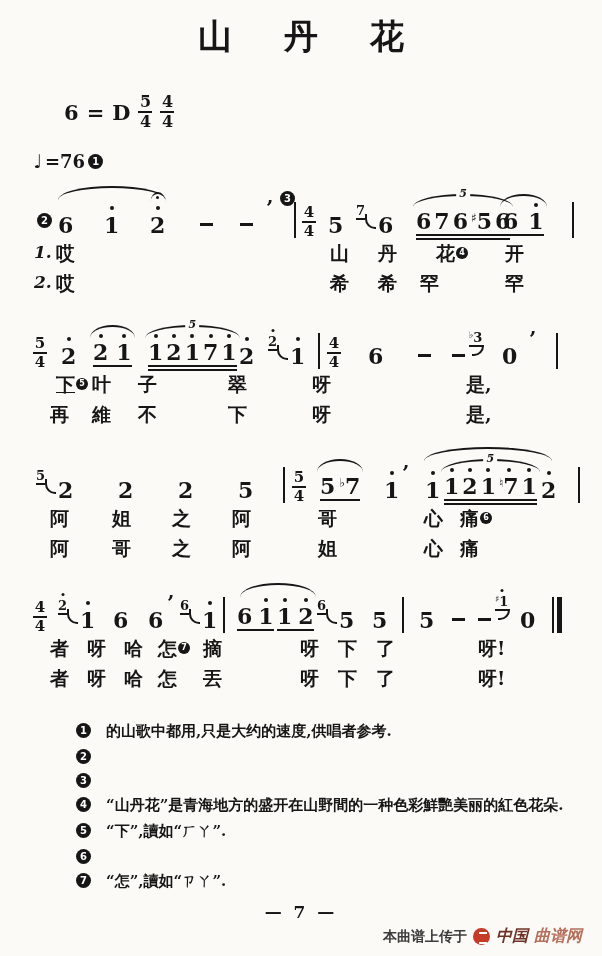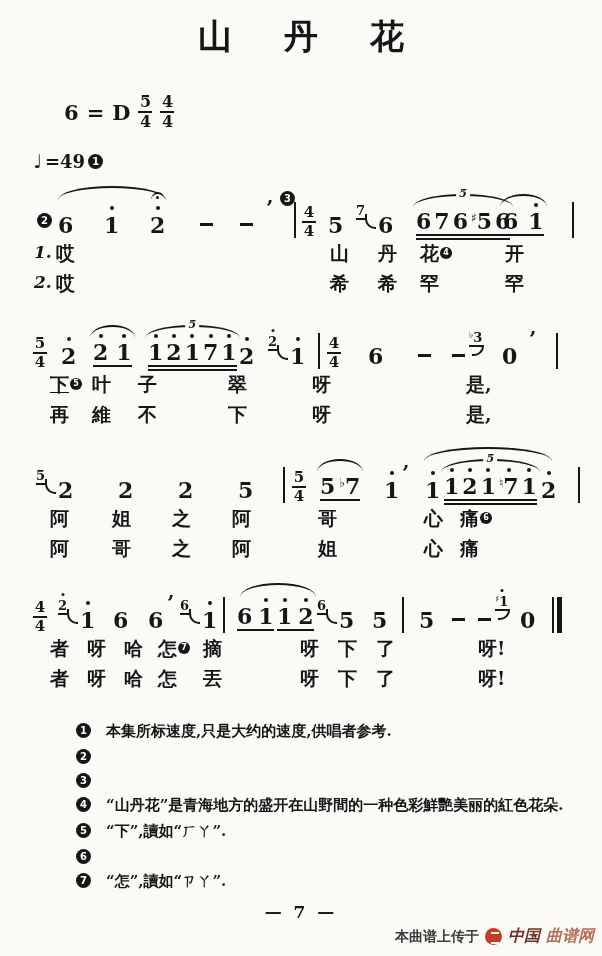--- a/index.html
+++ b/index.html
@@ -87,21 +87,21 @@
   
   .footnotes{position:absolute;left:76px;top:722px;}
   .fnline{display:flex;align-items:flex-start;gap:15px;margin-bottom:8px;
           font-size:15px;font-weight:700;line-height:1.2;}
   .fnline .cmark{margin-top:1px;}
 
   .pagenum{position:absolute;top:902px;left:0;width:100%;text-align:center;
            font-size:17px;font-weight:700;letter-spacing:3px;}
 
   
-  .footer{position:absolute;top:926px;right:8px;display:flex;align-items:center;gap:6px;}
+  .footer{position:absolute;top:926px;right:20px;display:flex;align-items:center;gap:6px;}
   .footer .pfx{font-size:14px;font-weight:700;color:#3c3c3c;font-family:"DejaVu Sans",sans-serif;}
   .logo-icon{position:relative;width:17px;height:17px;border-radius:50%;background:#c53b28;flex:none;}
   .logo-icon::after{content:'';position:absolute;right:3px;top:4px;width:8px;height:8px;
         border-top:2px solid #fff;border-bottom:2px solid #fff;}
   .brand-cn{font-size:16px;font-weight:700;font-style:italic;color:#6e3326;}
   .brand-qp{font-size:16px;font-weight:700;font-style:italic;color:#b5705c;}
 </style>
 </head>
 <body>
 
@@ -124,21 +124,21 @@
     </span>
     <span class="frac">
       <span>4</span>
       <span class="fb"></span>
       <span>4</span>
     </span>
   </div>
 
   <div class="tempo">
     <span class="qnote">♩</span>
-    <span>=49</span>
+    <span>=76</span>
     <span class="cmark">1</span>
   </div>
 
   <div id="score">
       <div class="system">
         <div class="mrow">
           <span class="cmark fnm" style="position: absolute; bottom: 14px; left: 37px;">2</span>
           <span class="slur" style="left: 58px; width: 108px; top: 4px;"></span>
           <span class="note" style="left: 58px;">
             <span class="num">6</span>
@@ -182,21 +182,21 @@
             <span class="gn">1<span class="odot"></span></span>
             <span class="arc"></span>
           </span>
           <span class="bar" style="left: 572px;"></span>
         </div>
         <div class="lrow lv1">
           <span class="vnum" style="left: 34px;">1.</span>
           <span style="left: 56px;">哎</span>
           <span style="left: 330px;">山</span>
           <span style="left: 378px;">丹</span>
-          <span style="left: 420px;">花<span class="cmark sm">4</span></span>
+          <span style="left: 436px;">花<span class="cmark sm">4</span></span>
           <span style="left: 505px;">开</span>
         </div>
         <div class="lrow lv2">
           <span class="vnum" style="left: 34px;">2.</span>
           <span style="left: 56px;">哎</span>
           <span style="left: 330px;">希</span>
           <span style="left: 378px;">希</span>
           <span style="left: 420px;">罕</span>
           <span style="left: 505px;">罕</span>
         </div>
@@ -246,21 +246,21 @@
           <span class="dash" style="left: 418px;"></span>
           <span class="dash" style="left: 452px;"></span>
           <span class="gfall" style="left: 469px;"><span class="gpre"><span class="acc">♭</span>3<span class="gtail"></span></span></span>
           <span class="note" style="left: 502px;">
             <span class="num">0</span>
           </span>
           <span class="breath" style="left: 529px;">’</span>
           <span class="bar" style="left: 556px;"></span>
         </div>
         <div class="lrow lv1">
-          <span style="left: 50px; text-decoration: underline;">下<span class="cmark sm">5</span></span>
+          <span style="left: 56px; text-decoration: underline;">下<span class="cmark sm">5</span></span>
           <span style="left: 92px;">叶</span>
           <span style="left: 138px;">子</span>
           <span style="left: 228px;">翠</span>
           <span style="left: 312px;">呀</span>
           <span style="left: 466px;">是,</span>
         </div>
         <div class="lrow lv2">
           <span style="left: 50px;">再</span>
           <span style="left: 92px;">維</span>
           <span style="left: 138px;">不</span>
@@ -416,21 +416,21 @@
           <span style="left: 338px;">下</span>
           <span style="left: 376px;">了</span>
           <span style="left: 478px;">呀!</span>
         </div>
       </div>
     </div>
 
   <div class="footnotes" id="footnotes">
       <div class="fnline">
         <span class="cmark">1</span>
-        <span>本集所标速度,只是大约的速度,供唱者参考.</span>
+        <span>的山歌中都用,只是大约的速度,供唱者参考.</span>
       </div>
       <div class="fnline">
         <span class="cmark">2</span>
       </div>
       <div class="fnline">
         <span class="cmark">3</span>
       </div>
       <div class="fnline">
         <span class="cmark">4</span>
         <span>“山丹花”是青海地方的盛开在山野間的一种色彩鮮艷美丽的紅色花朵.</span>

